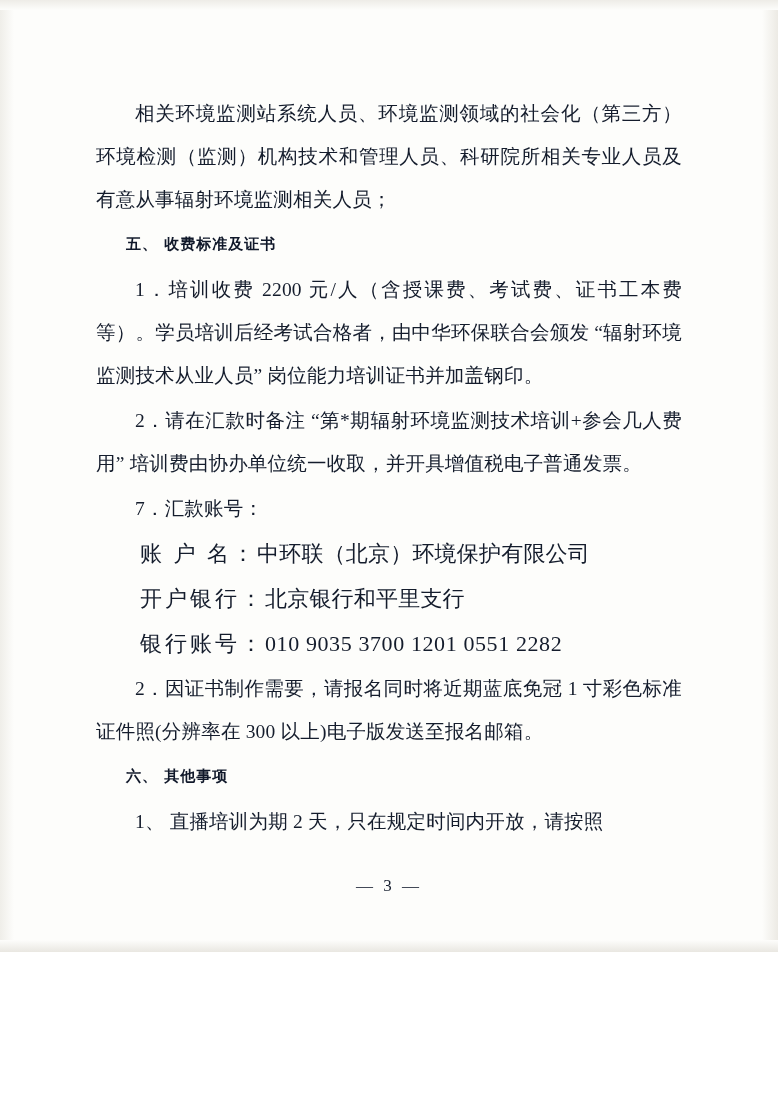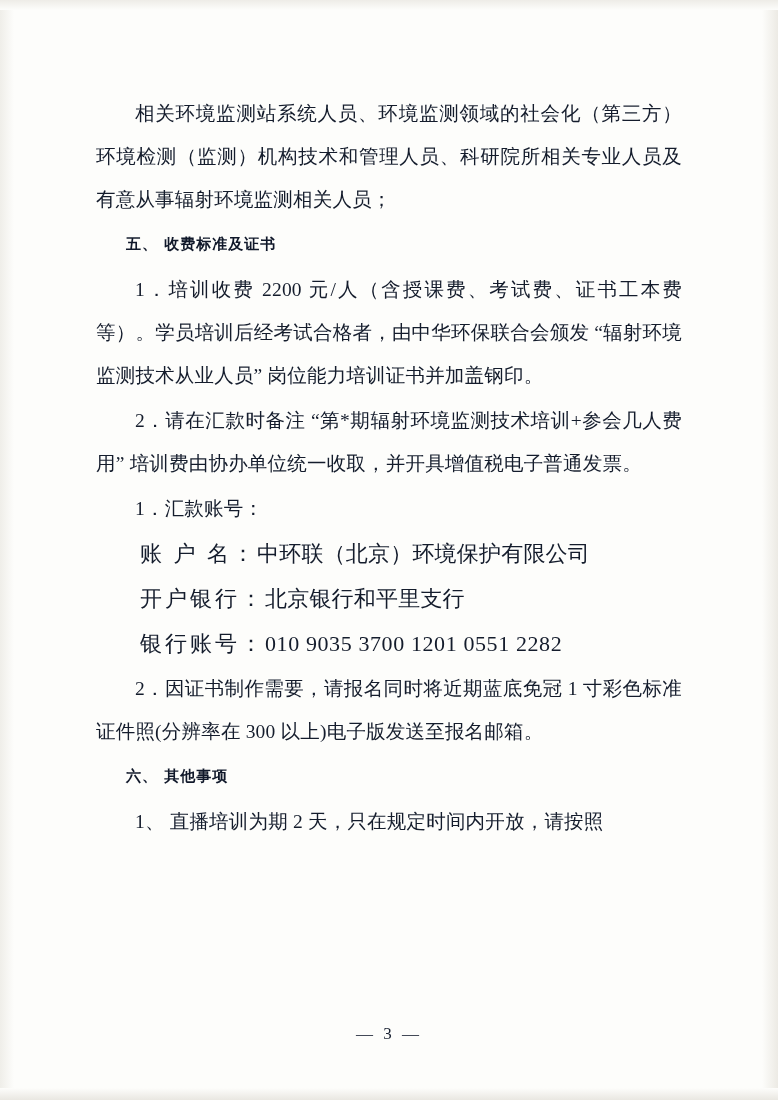--- a/index.html
+++ b/index.html
@@ -9,21 +9,21 @@
   body {
     width: 778px;
     height: 1100px;
     background: #ffffff;
     font-family: "Liberation Serif", "DejaVu Serif", serif;
     overflow: hidden;
   }
   .page {
     position: relative;
     width: 778px;
-    height: 1100px;
+    height: 952px;
     background: #fdfdfb;
     box-sizing: border-box;
     
     background-image:
       linear-gradient(to right, rgba(0,0,0,0.012) 0px, rgba(0,0,0,0) 3px),
       linear-gradient(to bottom, rgba(0,0,0,0.010) 0px, rgba(0,0,0,0) 4px);
   }
   .scan-edge-left {
     position: absolute;
     left: 0; top: 0; bottom: 0;
@@ -116,21 +116,21 @@
   <div class="content">
 
     <p class="para indent">相关环境监测站系统人员、环境监测领域的社会化（第三方）环境检测（监测）机构技术和管理人员、科研院所相关专业人员及有意从事辐射环境监测相关人员；</p>
 
     <p class="heading">五、 收费标准及证书</p>
 
     <p class="para indent">1．培训收费 2200 元/人（含授课费、考试费、证书工本费等）。学员培训后经考试合格者，由中华环保联合会颁发 “辐射环境监测技术从业人员” 岗位能力培训证书并加盖钢印。</p>
 
     <p class="para indent">2．请在汇款时备注 “第*期辐射环境监测技术培训+参会几人费用” 培训费由协办单位统一收取，并开具增值税电子普通发票。</p>
 
-    <p class="para indent">1．汇款账号：</p>
+    <p class="para indent">7．汇款账号：</p>
 
     <p class="bank-line">
       <span class="spaced">账 户 名：</span><span>中环联（北京）环境保护有限公司</span>
     </p>
 
     <p class="bank-line">
       <span class="spaced">开户银行：</span><span>北京银行和平里支行</span>
     </p>
 
     <p class="bank-line">

